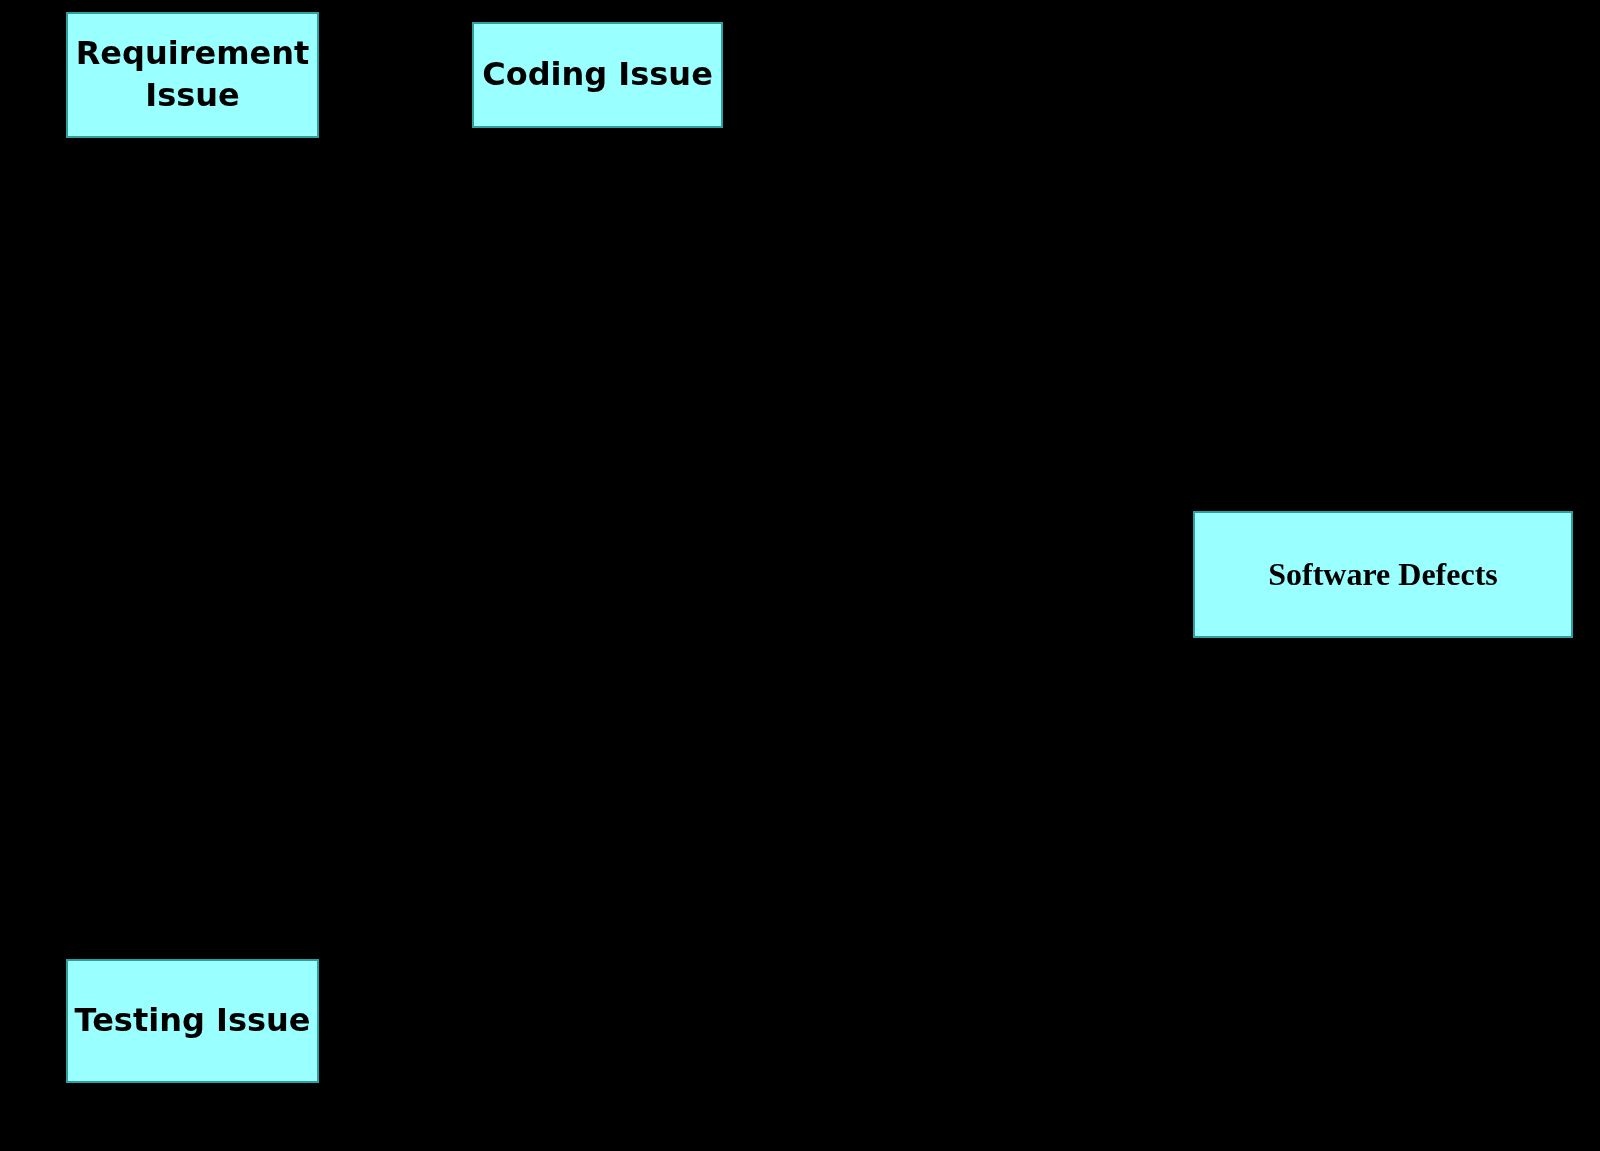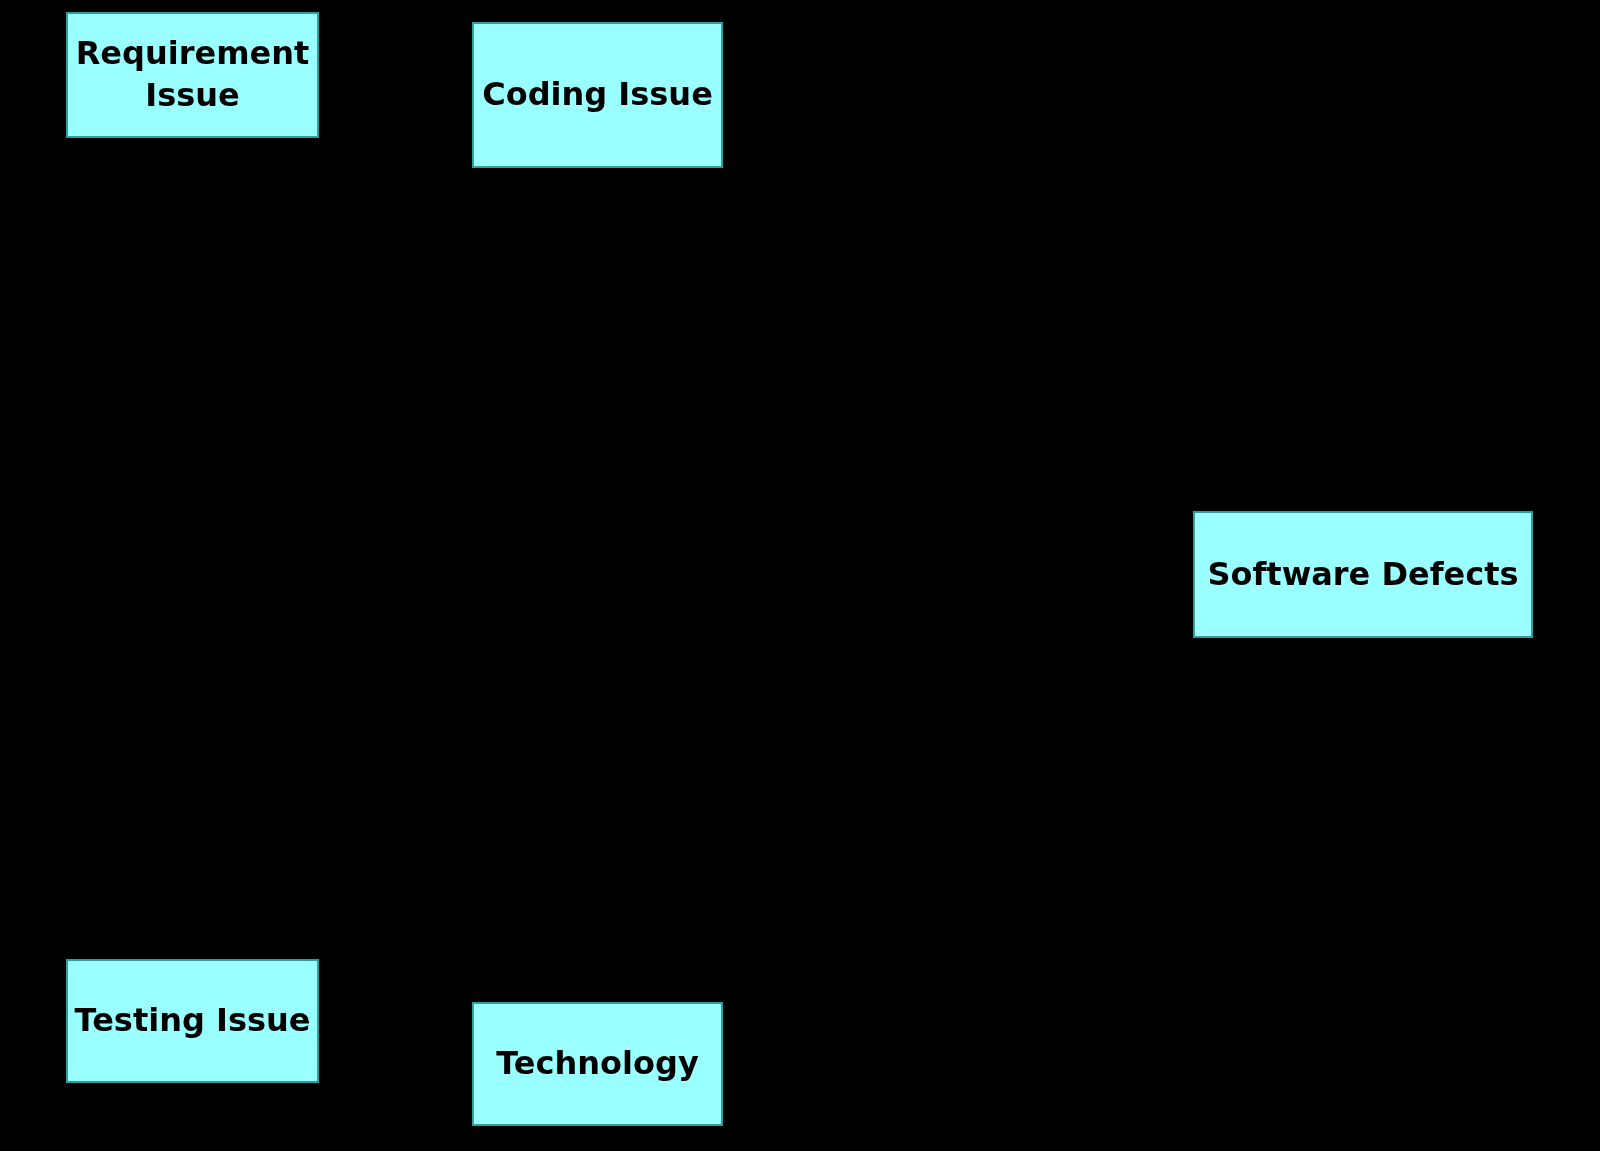--- a/index.html
+++ b/index.html
@@ -24,22 +24,22 @@
     display: flex;
     align-items: center;
     justify-content: center;
     text-align: center;
     font-weight: bold;
     font-size: 32px;
     line-height: 1.3;
     padding: 2px 6px;
   }
   .node-requirement-issue { left: 66px;   top: 12px;   width: 253px; height: 126px; }
-  .node-coding-issue      { left: 472px;  top: 22px;   width: 251px; height: 146px; }
-  .node-software-defects  { left: 1193px; top: 511px;  width: 340px; height: 127px; }
+  .node-coding-issue      { left: 472px;  top: 22px;   width: 251px; height: 106px; }
+  .node-software-defects  { left: 1193px; top: 511px;  width: 380px; height: 127px; font-family: Liberation Serif, serif; }
   .node-testing-issue     { left: 66px;   top: 959px; width: 253px; height: 124px; }
   .node-technology        { left: 472px;  top: 1002px; width: 251px; height: 124px; }
 </style>
 </head>
 <body>
 
 <div class="canvas" style="--bg: #000000; --node-fill: #99FFFF; --node-border: #2E9E9E; --node-text: #000000;">
 
   <div class="node node-requirement-issue">
     <span>Requirement Issue</span>
@@ -50,17 +50,14 @@
   </div>
 
   <div class="node node-software-defects">
     <span>Software Defects</span>
   </div>
 
   <div class="node node-testing-issue">
     <span>Testing Issue</span>
   </div>
 
-  <div class="node node-technology">
-    <span>Technology</span>
-  </div>
 
 </div>
 
 </body></html>

